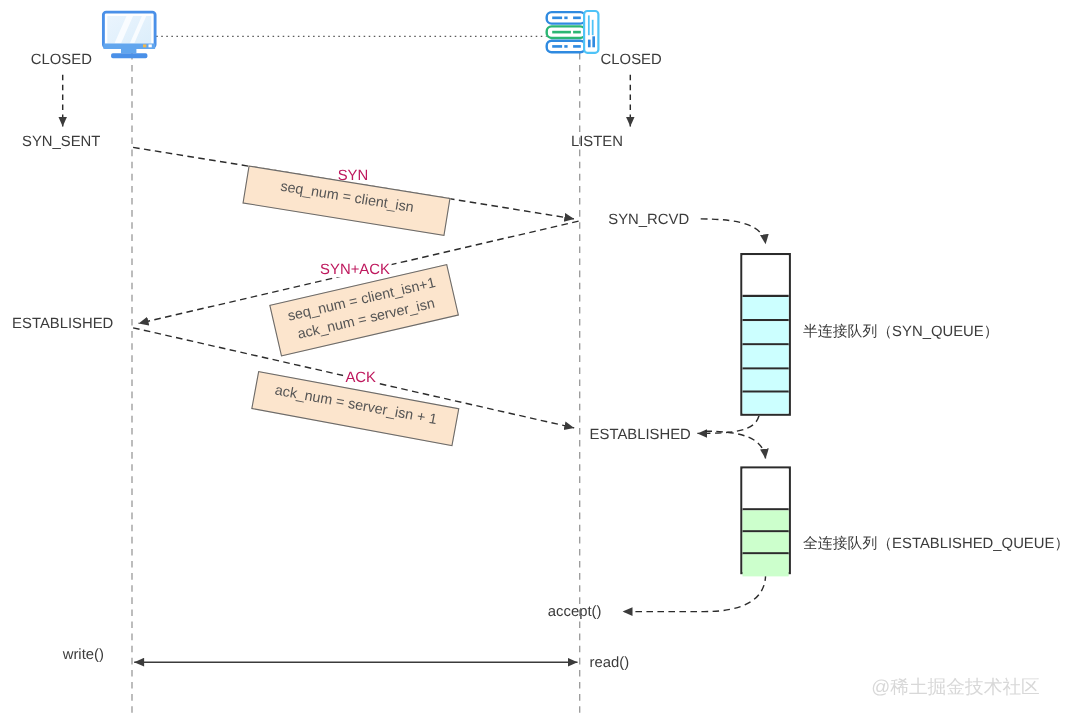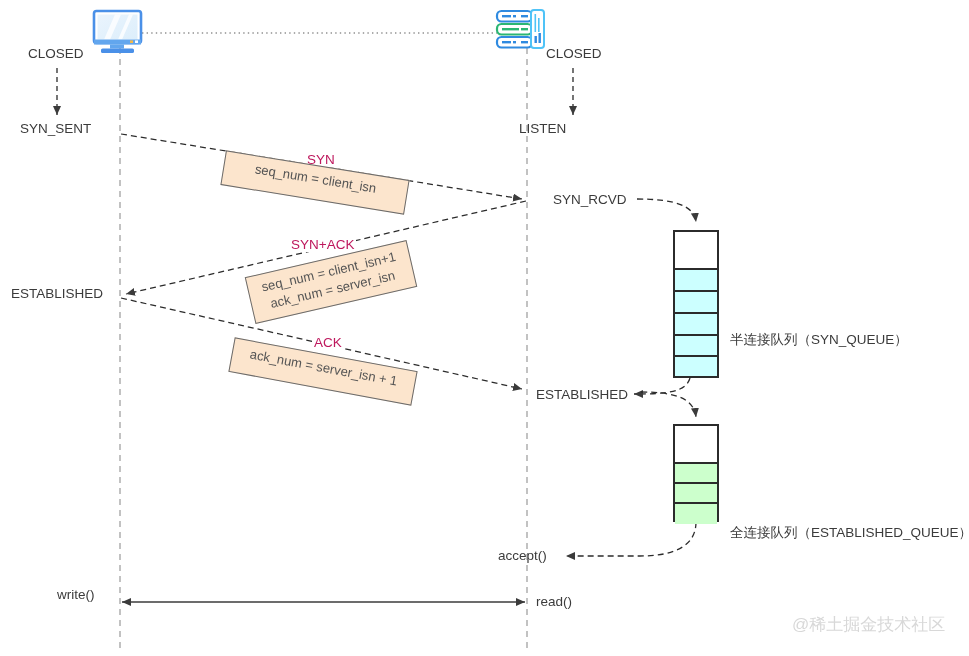--- a/index.html
+++ b/index.html
@@ -28,21 +28,20 @@
     position: absolute;
     color: #3b3b3b;
     font-size: 13.5px;
     line-height: 1.15;
     white-space: nowrap;
     font-family: "Liberation Sans", "DejaVu Sans", sans-serif;
   }
   .txt.cn {
     font-size: 13.5px;
     color: #3b3b3b;
-    margin-top: 39px;
   }
   .msgbox {
     position: absolute;
     background: #fce5cd;
     border: 1.6px solid #6b6b6b;
     color: #555555;
     font-size: 13px;
     line-height: 1.35;
     padding: 4px 9px;
     box-sizing: border-box;

